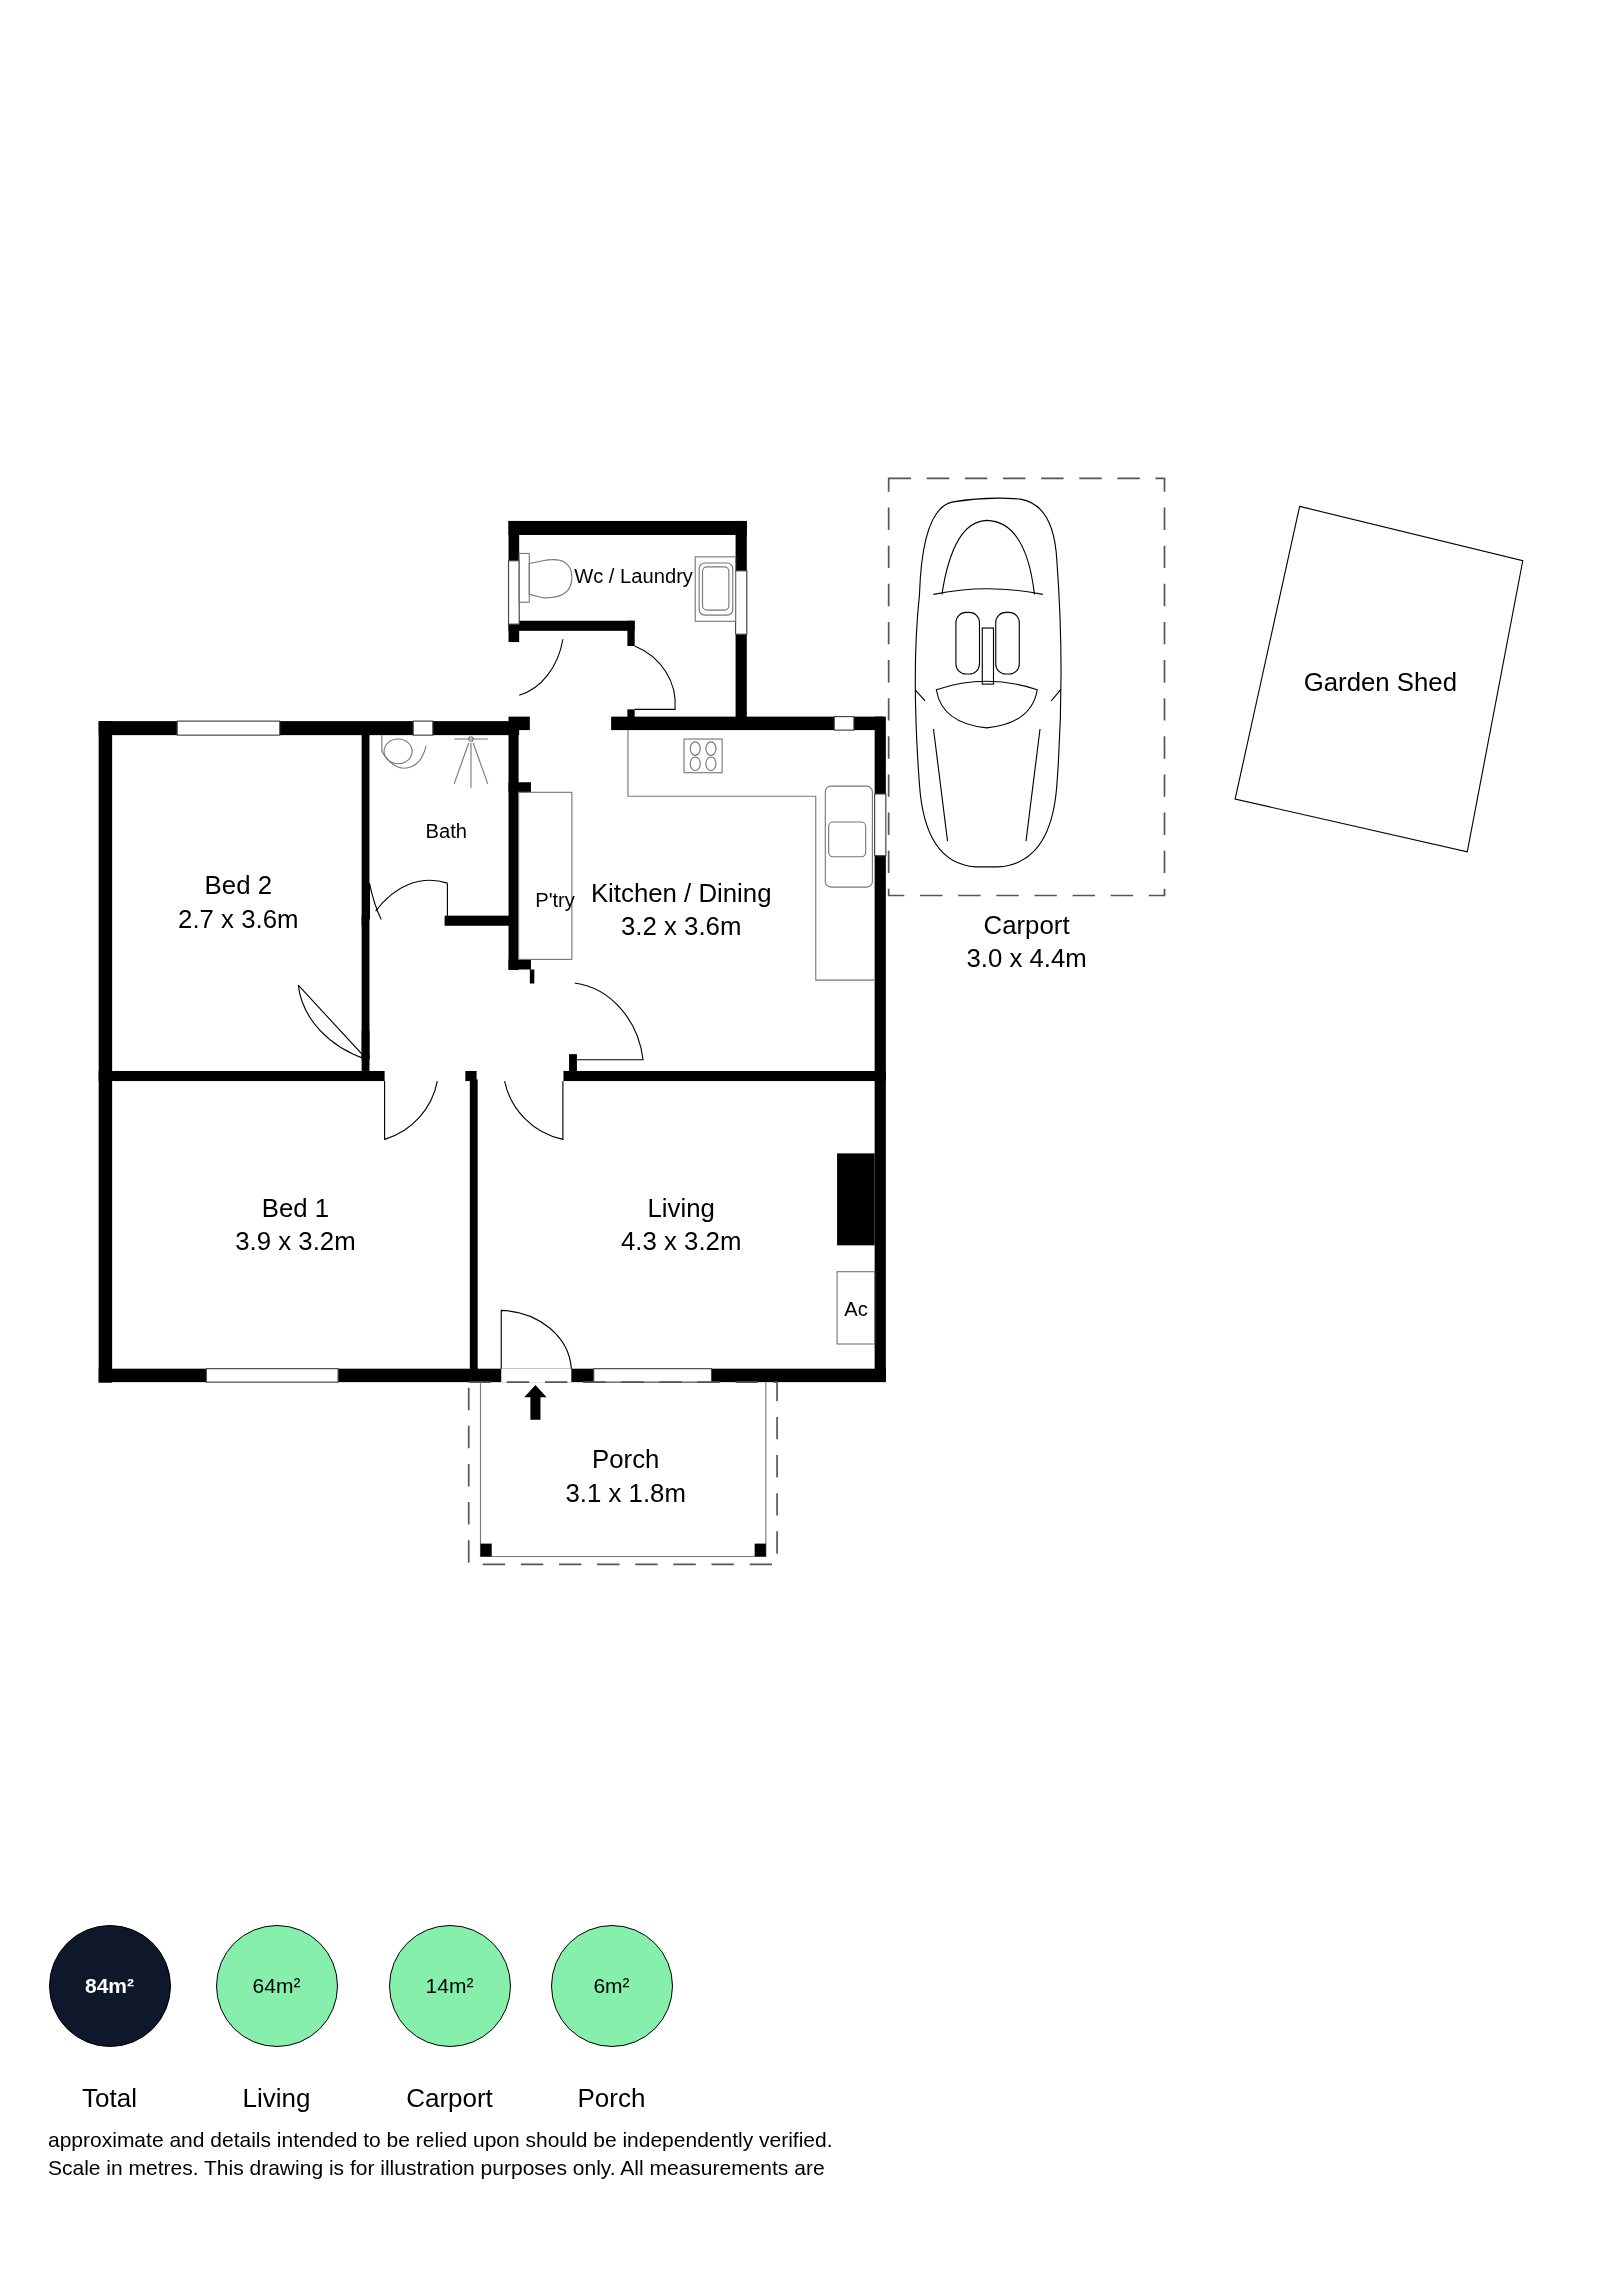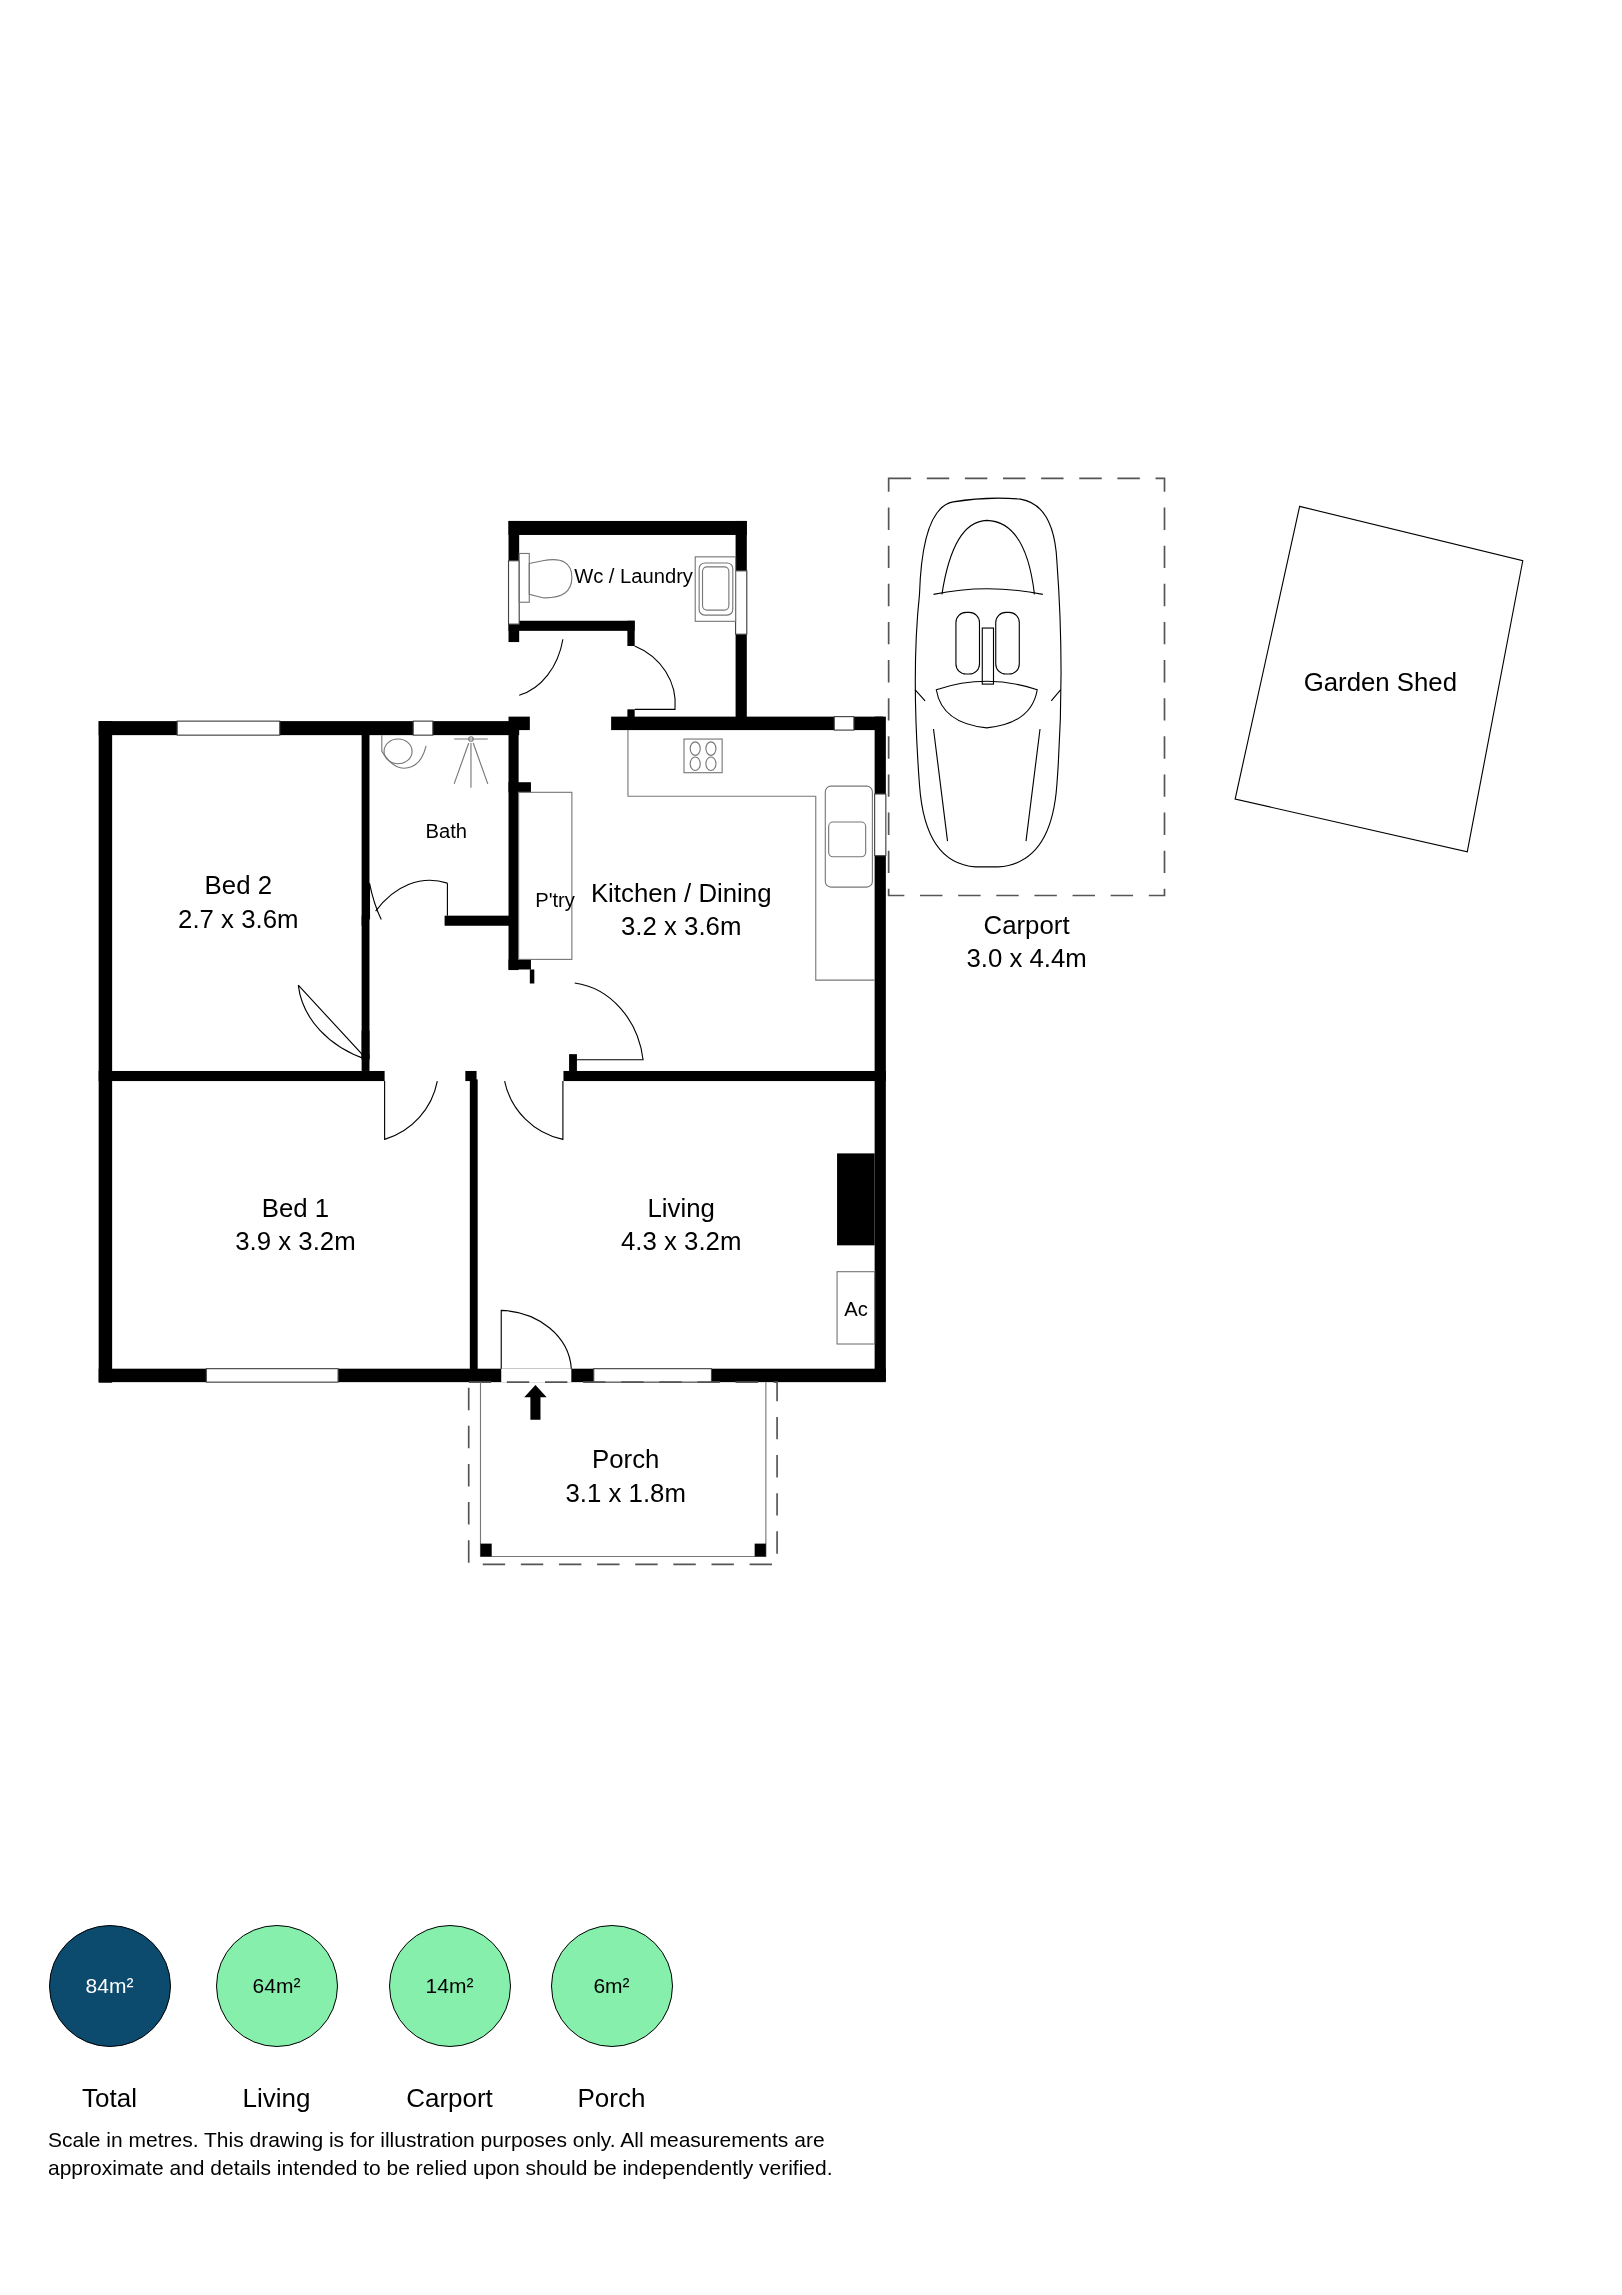--- a/index.html
+++ b/index.html
@@ -10,21 +10,21 @@
     .thin { fill: none; stroke: #000; stroke-width: 2; }
     .grey { fill: none; stroke: #777; stroke-width: 2; }
     .dash { fill: none; stroke: #555; stroke-width: 3; stroke-dasharray: 40 28; }
     .win { fill: #fff; stroke: #444; stroke-width: 2; }
     .lbl { font-family: "Liberation Sans", sans-serif; font-size: 46px; text-anchor: middle; fill: #000; }
     .lbl-sm { font-family: "Liberation Sans", sans-serif; font-size: 36px; text-anchor: middle; fill: #000; }
     .stat { position: absolute; width: 123px; text-align: center; }
     .stat .circle { width: 120px; height: 120px; border: 1.7px solid #000; border-radius: 50%;
                     display: flex; align-items: center; justify-content: center;
                     font-size: 21px; margin: 0 auto; background: #86efac; color: #000; }
-    .stat .circle.filled { background: #0c4a6e; color: #fff; }
+    .stat .circle.filled { background: #0f172a; color: #fff; font-weight: bold; }
     .stat .stat-label { margin-top: 36px; font-size: 26px; }
     .disclaimer { position: absolute; left: 48px; top: 2126px; width: 953px;
                   font-size: 21px; line-height: 28px; }
   </style>
 </head>
 <body>
 
 <svg class="plan" width="1622" height="2295" viewBox="0 0 2893 4093" xmlns="http://www.w3.org/2000/svg">
 
   <g>
@@ -210,16 +210,16 @@
 <div class="stat" style="left:388px; top:1925px;">
   <div class="circle">14m²</div>
   <div class="stat-label">Carport</div>
 </div>
 <div class="stat" style="left:550px; top:1925px;">
   <div class="circle">6m²</div>
   <div class="stat-label">Porch</div>
 </div>
 
 <div class="disclaimer">
+  <div>approximate and details intended to be relied upon should be independently verified.</div>
   <div>Scale in metres. This drawing is for illustration purposes only. All measurements are</div>
-  <div>approximate and details intended to be relied upon should be independently verified.</div>
 </div>
 
 
 </body></html>

